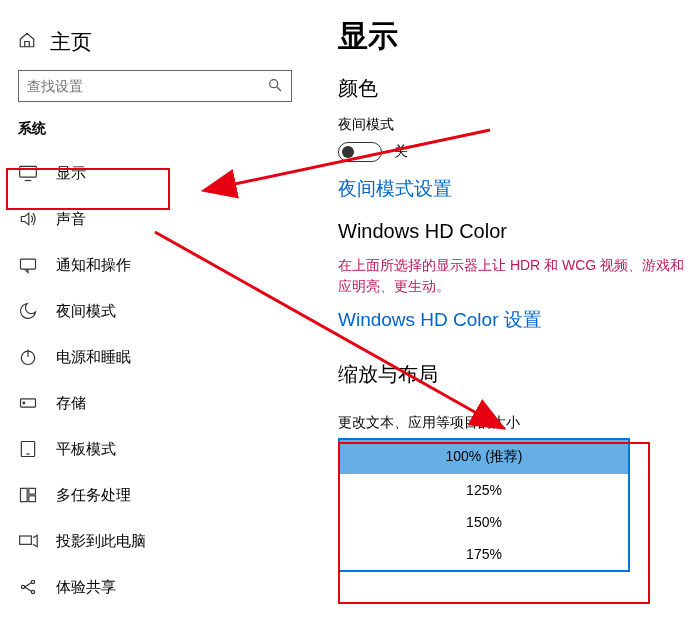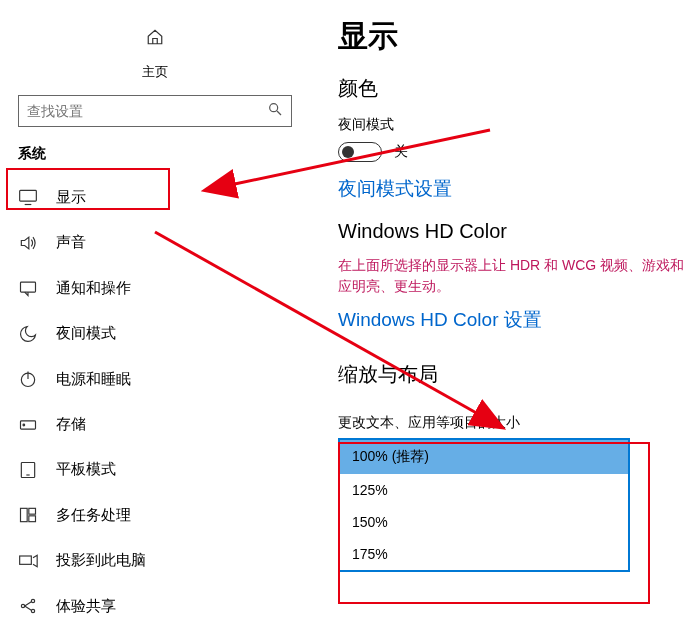--- a/index.html
+++ b/index.html
@@ -19,22 +19,21 @@
     padding: 20px 10px 0 10px;
     background: #fff;
     display: flex;
     flex-direction: column;
   }
   .home-row {
     display: flex;
     align-items: center;
     gap: 14px;
     padding: 8px 8px 14px 8px;
-    font-size: 13px;
-    flex-direction: column;
+    font-size: 21px;
   }
   .search-box {
     display: flex;
     align-items: center;
     border: 1px solid #666;
     height: 32px;
     margin: 0 8px 18px 8px;
     padding: 0 8px;
     position: relative;
   }
@@ -142,20 +141,21 @@
   }
   .dropdown-box {
     width: 292px;
     border: 2px solid #0078d4;
     background: #fff;
   }
   .dropdown-option {
     padding: 8px 12px;
     font-size: 14px;
     cursor: pointer;
+    text-align: center;
   }
   .dropdown-option.selected {
     background: #66aee6;
   }
   .highlight-scale {
     position: absolute;
     left: 338px;
     top: 442px;
     width: 312px;
     height: 162px;

